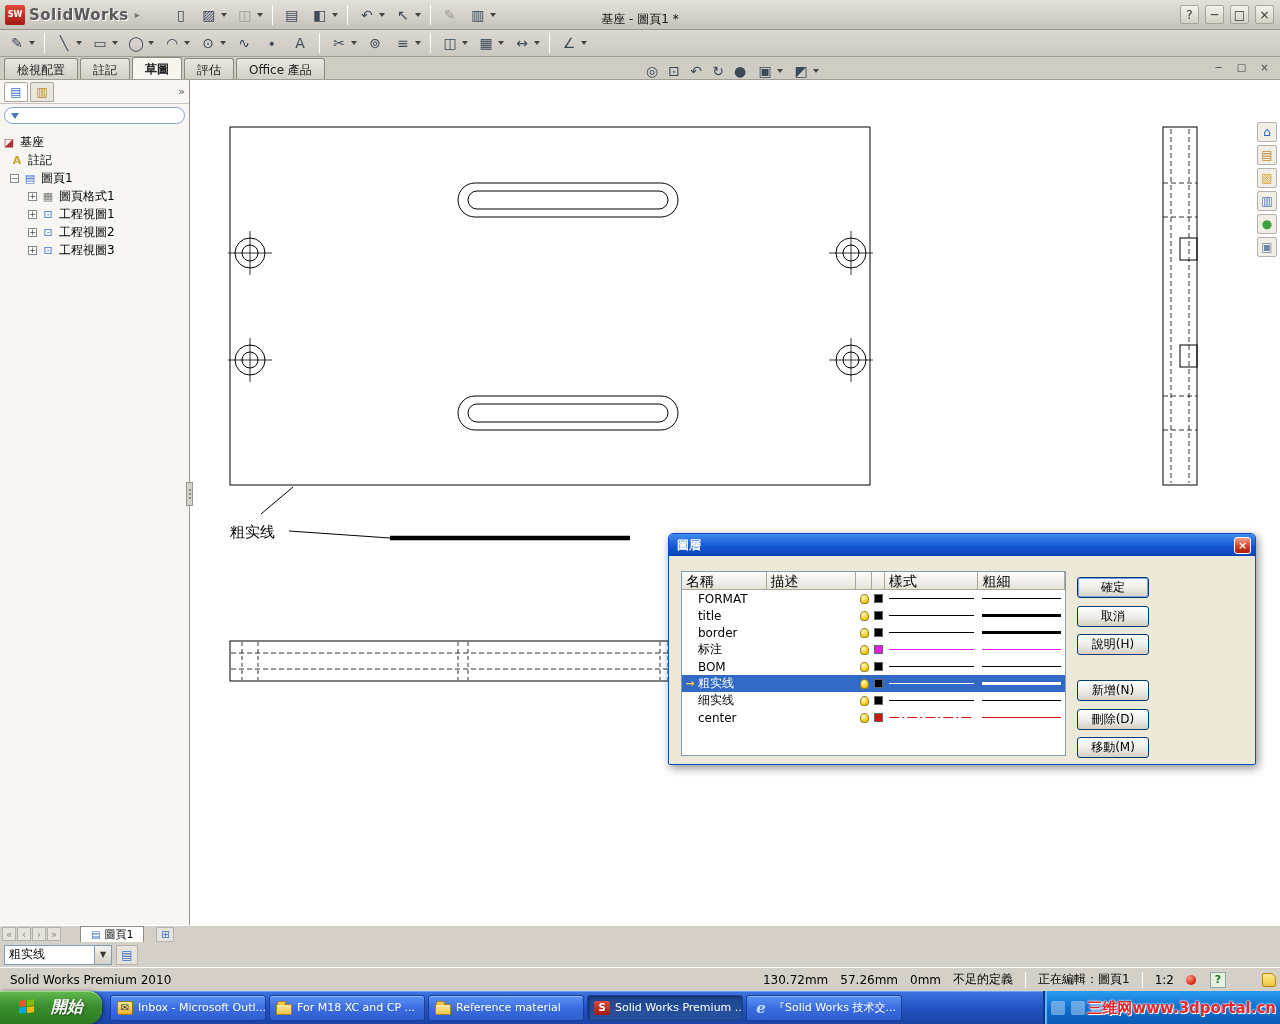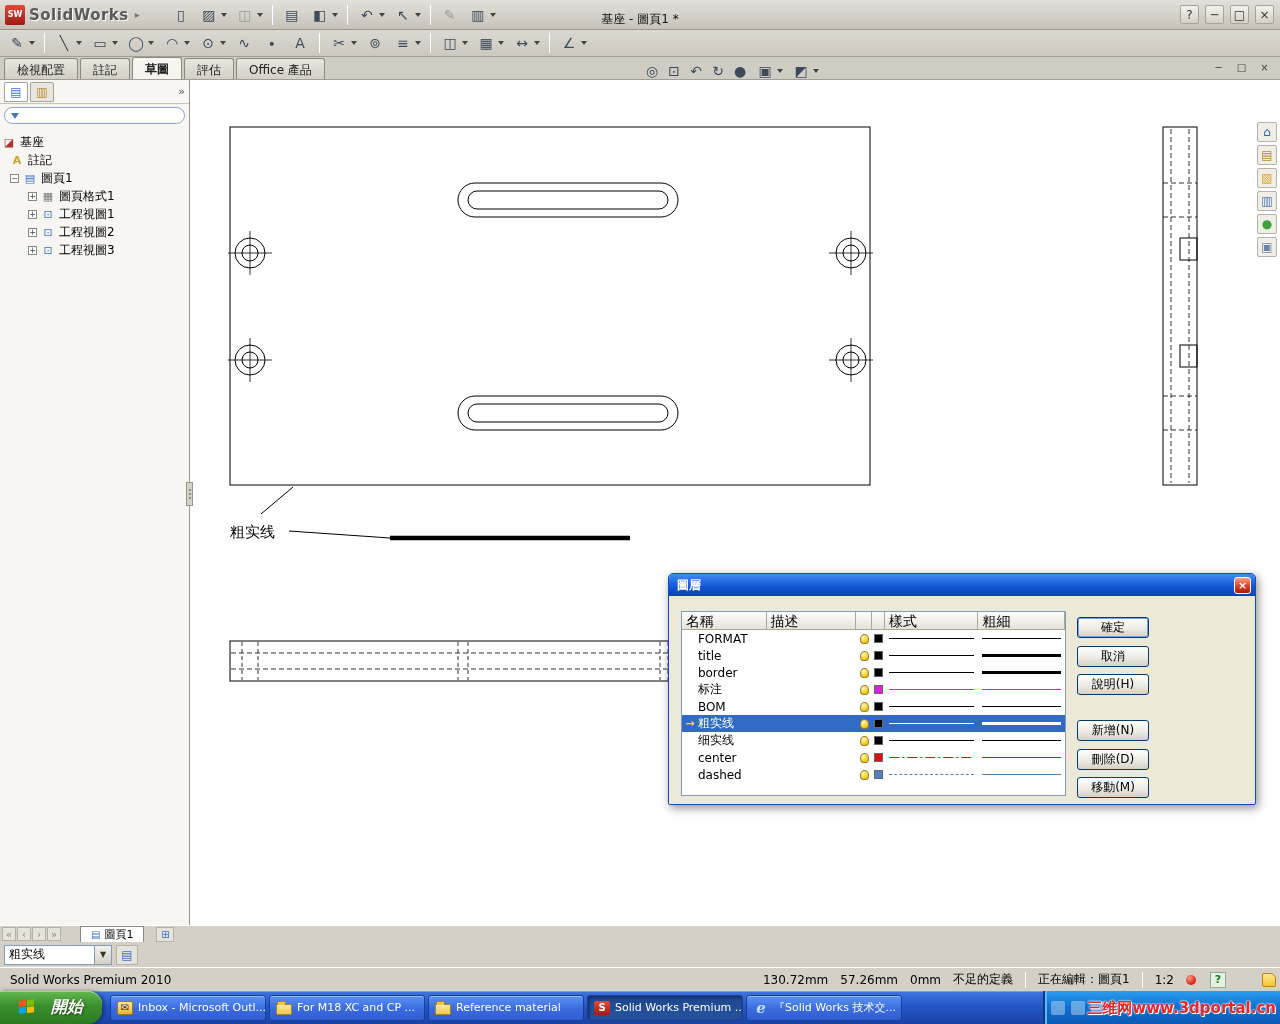--- a/index.html
+++ b/index.html
@@ -78,21 +78,21 @@
   #splitter i { width:2px; height:2px; background:#777; border-radius:50%; }
 
   
   #taskpane { position:absolute; right:1px; top:42px; width:22px; display:flex; flex-direction:column; gap:3px; }
   .tpbtn { width:20px; height:20px; background:#f0eee7; border:1px solid #b5b2aa; border-radius:2px;
     display:flex; align-items:center; justify-content:center; font-size:12px; }
 
   
   #layer-dialog { position:absolute; left:668px; top:533px; width:588px; height:232px;
     background:#ece9d8; border:1px solid #0a50c4; border-radius:5px 5px 2px 2px;
-    box-shadow:2px 3px 10px rgba(0,0,0,.45); z-index:30;margin-top:40px; }
+    box-shadow:2px 3px 10px rgba(0,0,0,.45); z-index:30; }
   #dlg-title { height:22px; background:linear-gradient(#418bf0,#1254d2 60%,#0a44b4);
     border-radius:4px 4px 0 0; display:flex; align-items:center; padding:0 4px 0 8px;
     color:#fff; font-weight:bold; font-size:12px; }
   #dlg-close { margin-left:auto; width:17px; height:17px; background:linear-gradient(#f2a08c,#d23a1e 60%,#a81c06);
     border:1px solid #fff; border-radius:3px; color:#fff; font-size:11px; font-weight:bold;
     display:flex; align-items:center; justify-content:center; }
   #layer-table { position:absolute; left:12px; top:37px; width:385px; height:185px;
     background:#fff; border:1px solid #7f9db9; overflow:hidden; }
   .lhead { display:flex; height:18px; }
   .lhead span { background:linear-gradient(#fdfdfb,#e6e3da); border-right:1px solid #aca899;
@@ -621,37 +621,20 @@
         <span class="c-color">
             <i class="swatch" style="background-color: rgb(224, 16, 16);"></i>
           </span>
         <span class="c-style">
             <i class="style-line dashdot" style="color: rgb(224, 16, 16);"></i>
           </span>
         <span class="c-weight">
             <i class="weight-line thin" style="color: rgb(224, 16, 16);"></i>
           </span>
       </div>
-      <div class="lrow">
-        <span class="c-marker"></span>
-        <span class="c-name">dashed</span>
-        <span class="c-desc"></span>
-        <span class="c-bulb">
-            <i class="bulb"></i>
-          </span>
-        <span class="c-color">
-            <i class="swatch" style="background-color: rgb(79, 129, 189);"></i>
-          </span>
-        <span class="c-style">
-            <i class="style-line dashed" style="color: rgb(79, 129, 189);"></i>
-          </span>
-        <span class="c-weight">
-            <i class="weight-line thin" style="color: rgb(79, 129, 189);"></i>
-          </span>
-      </div>
     </div>
     <span class="dlg-btn default" style="top:43px">確定</span>
     <span class="dlg-btn" style="top:72px">取消</span>
     <span class="dlg-btn" style="top:100px">說明(H)</span>
     <span class="dlg-btn" style="top:146px">新增(N)</span>
     <span class="dlg-btn" style="top:175px">刪除(D)</span>
     <span class="dlg-btn" style="top:203px">移動(M)</span>
   </div>
 
   <div id="sheetbar">

